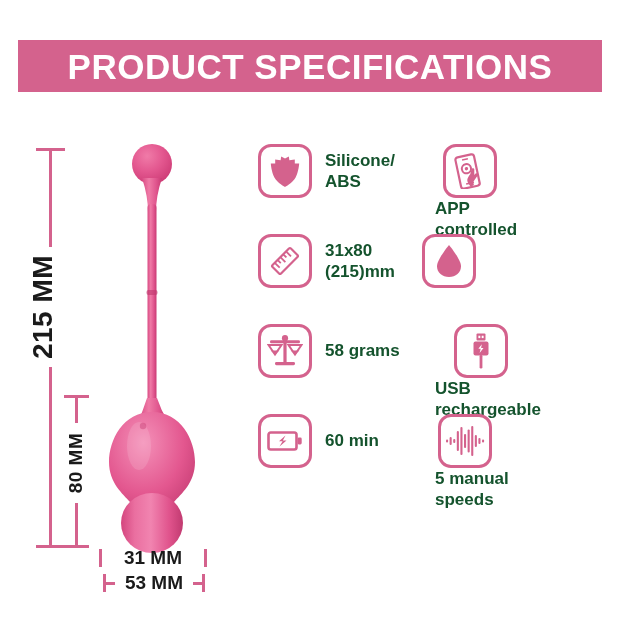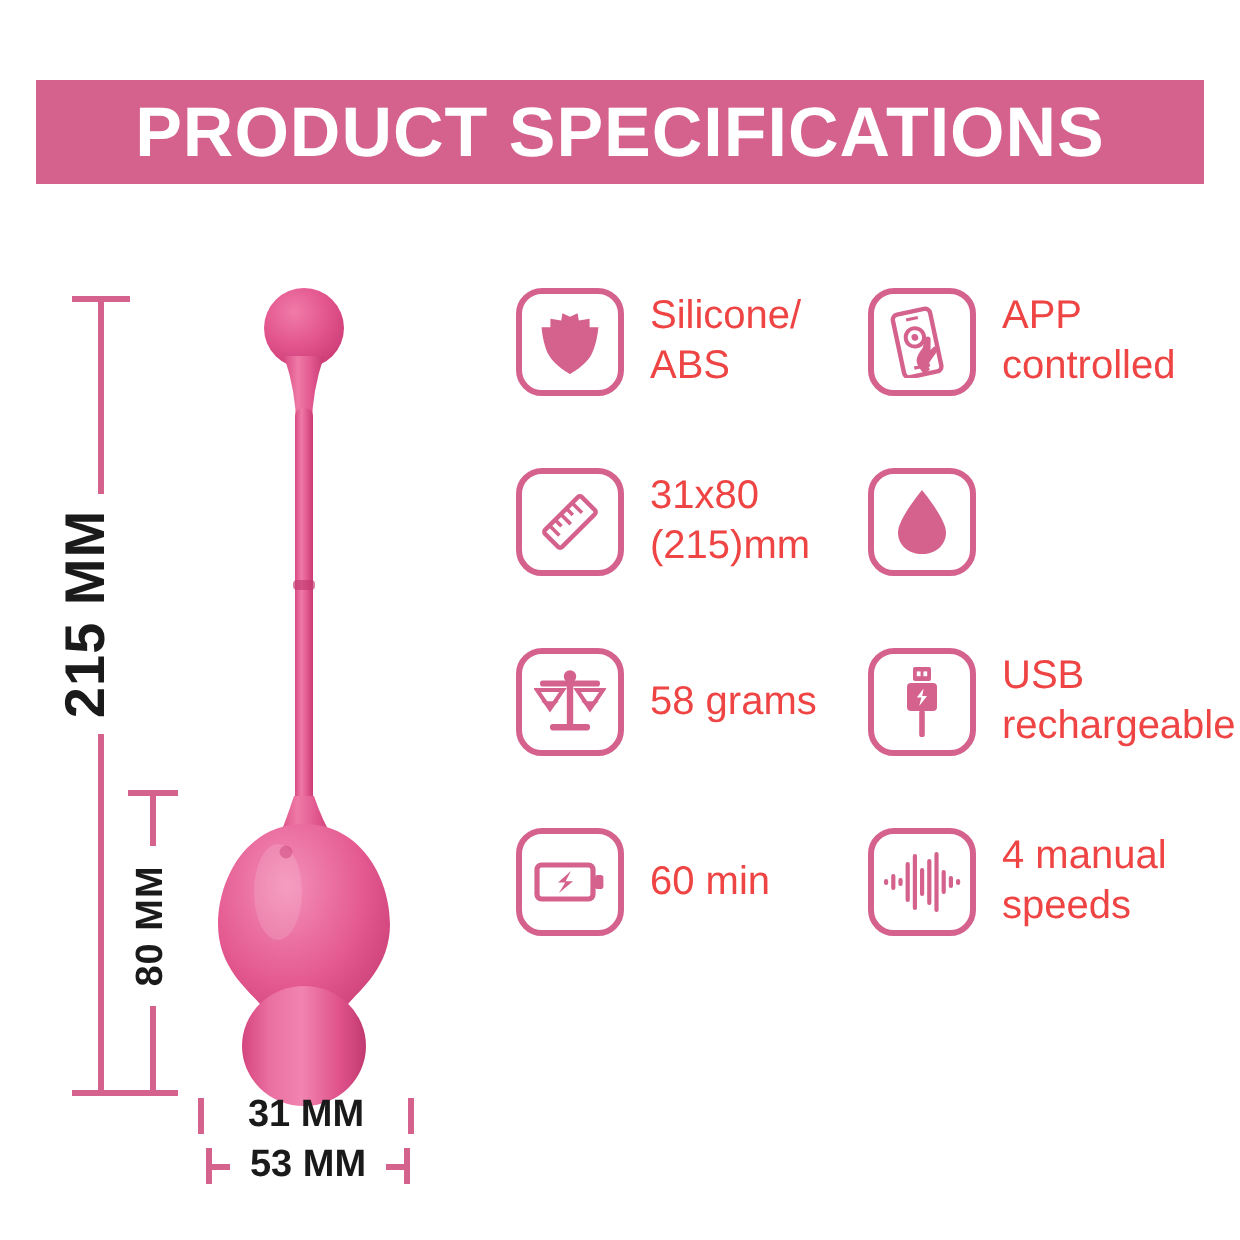--- a/index.html
+++ b/index.html
@@ -161,40 +161,40 @@
   #spec-grid {
     position:absolute;
     left:258px; top:144px;
     width:362px; height:450px;
   }
   .spec-item {
     position:absolute;
     display:flex; align-items:center;
   }
   .spec-col-1 { left:0px; }
-  .spec-col-2 { left:176px; }
+  .spec-col-2 { left:164px;flex-direction:column; }
   .spec-row-1 { top:0px; }
   .spec-row-2 { top:90px; }
   .spec-row-3 { top:180px; }
   .spec-row-4 { top:270px; }
   .spec-row-5 { top:360px; }
 
   .icon-box {
     width:54px; height:54px;
     border:3.5px solid #d4628d;
     border-radius:13px;
     flex:0 0 auto;
     display:flex; align-items:center; justify-content:center;
     background:#ffffff;
   }
   .spec-label {
     margin-left:13px;
-    font-size:20px;
-    font-weight:normal;
-    color:#ef4444;
+    font-size:17px;
+    font-weight:bold;
+    color:#14532d;
     line-height:1.25;
     max-width:105px;
     white-space:pre-line;
   }
 </style>
 </head>
 <body>
 
 <div id="page">
 
@@ -405,19 +405,19 @@
             <rect x="15.4" y="3" width="2.1" height="28" rx="1"></rect>
             <rect x="19" y="10" width="2.1" height="14" rx="1"></rect>
             <rect x="22.6" y="5.5" width="2.1" height="23" rx="1"></rect>
             <rect x="26.2" y="2" width="2.1" height="30" rx="1"></rect>
             <rect x="29.8" y="11" width="2.1" height="12" rx="1"></rect>
             <rect x="33.4" y="14" width="2.1" height="6" rx="1"></rect>
             <rect x="37" y="15.5" width="2.1" height="3" rx="1"></rect>
           </g>
         </svg>
       </div>
-      <div class="spec-label">4 manual
+      <div class="spec-label">5 manual
 speeds</div>
     </div>
 
   </div>
 
 </div>
 
 </body></html>

